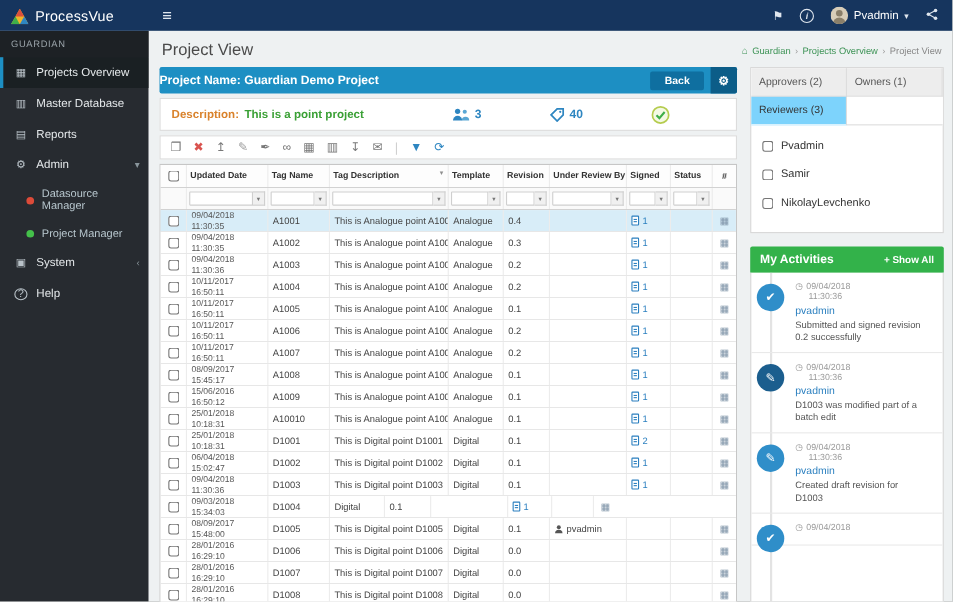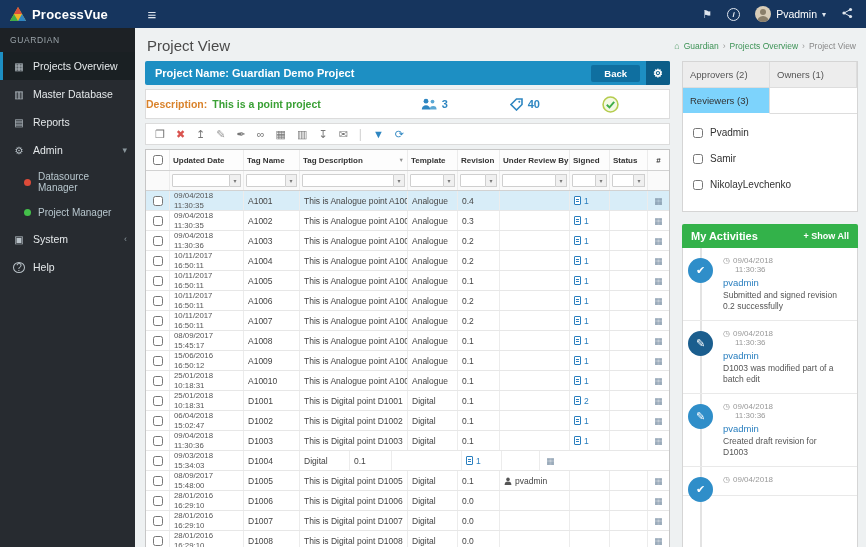--- a/index.html
+++ b/index.html
@@ -1,21 +1,21 @@
 <!DOCTYPE html>
 <html><head>
 <meta charset="utf-8">
 <style>
   *{margin:0;padding:0;box-sizing:border-box}
   body{font-family:"Liberation Sans",sans-serif;background:#9a9a9a}
   .wrap{width:866px;height:547px;position:relative;overflow:hidden;background:#eef1f2;color:#333;font-size:10px}
 
   
   .navbar{position:absolute;top:0;left:0;right:0;height:28px;background:#16355e;display:flex;align-items:center;color:#fff;z-index:10}
-  .brand{width:135px;display:flex;align-items:flex-start;gap:6px;padding-left:10px;font-size:13px;font-weight:bold;letter-spacing:.2px;cursor:pointer}
+  .brand{width:135px;display:flex;align-items:flex-end;gap:6px;padding-left:10px;font-size:13px;font-weight:normal;letter-spacing:.2px;cursor:pointer}
   .nav-burger{width:34px;text-align:center;font-size:15px;color:#dfe6ee;cursor:pointer}
   .nav-right{margin-left:auto;display:flex;align-items:center;gap:15px;padding-right:12px}
   .nav-ic{font-size:11px;color:#dfe6ee;cursor:pointer}
   .info-ic{width:13px;height:13px;border:1px solid #dfe6ee;border-radius:50%;font-size:8px;display:flex;align-items:center;justify-content:center;color:#dfe6ee;cursor:pointer;font-style:italic;font-weight:bold}
   .nav-user{display:flex;align-items:center;gap:5px;font-size:10.5px;cursor:pointer}
   .avatar{width:16px;height:16px;border-radius:50%;overflow:hidden;display:block}
   .caret{font-size:8px;color:#dfe6ee}
 
   
   .sidebar{position:absolute;top:28px;left:0;width:135px;bottom:0;background:#272b30}
@@ -36,45 +36,45 @@
   .breadcrumb .crumb{color:#3d9356;cursor:pointer}
   .breadcrumb .crumb.last{color:#888;cursor:default}
   .breadcrumb .sep{color:#999}
   .home-ic{color:#3d9356;font-size:9px}
 
   .body-cols{display:flex;align-items:flex-start;gap:12px;padding:0 8px 0 10px}
   .main-col{flex:1;min-width:0}
   .right-col{width:176px;flex:none}
 
   
-  .proj-bar{height:24px;background:#1d8fc3;border-radius:2px;display:flex;align-items:center;color:#fff;padding-left:10px;font-size:11px;font-weight:bold}
+  .proj-bar{height:24px;background:#1d8fc3;border-radius:2px;display:flex;align-items:center;color:#fff;font-size:11px;font-weight:bold}
   .back-btn{margin-left:auto;background:#0f6fa0;border-radius:2px;font-size:9.5px;font-weight:bold;padding:3px 13px;cursor:pointer}
   .wrench-btn{width:24px;height:24px;background:#0c5d88;border-radius:0 2px 2px 0;display:flex;align-items:center;justify-content:center;font-size:11px;margin-left:6px;cursor:pointer}
 
   
-  .desc-bar{margin-top:4px;background:#fff;border:1px solid #dcdcdc;height:30px;display:flex;align-items:center;padding:0 0;font-size:10.5px}
+  .desc-bar{margin-top:4px;background:#fff;border:1px solid #dcdcdc;height:30px;display:flex;align-items:center;padding:0 10px;font-size:10.5px}
   .desc-label{color:#d9822b;font-weight:bold}
   .desc-value{color:#3aa035;font-weight:bold;margin-left:5px}
   .desc-ics{display:flex;align-items:center;margin-left:auto;margin-right:50px;gap:62px}
   .ic-group{display:flex;align-items:center;gap:5px}
   .ic-count{color:#2e86c1;font-weight:bold;font-size:11px}
 
   
   .toolbar{margin-top:4px;background:#fff;border:1px solid #dcdcdc;height:22px;display:flex;align-items:center;gap:11px;padding:0 9px;font-size:11px}
   .tb-ic{cursor:pointer;line-height:1}
   .tb-sep{color:#d0d0d0;font-size:12px}
 
   
   .tbl{margin-top:4px;background:#fff;border:1px solid #c6c6c6}
   .cell{border-right:1px solid #ececec;overflow:hidden;white-space:nowrap}
   .c0{width:24px;display:flex;align-items:center;justify-content:center}
   .c1{width:74px}.c2{width:56px}.c3{flex:1;min-width:0}.c4{width:50px}.c5{width:42px}.c6{width:70px}.c7{width:40px}.c8{width:38px}
   .c9{width:21px;display:flex;align-items:center;justify-content:center;border-right:none}
   .t-head{display:flex;background:#fdfdfd;border-bottom:1px solid #d2d2d2}
-  .t-head .cell{font-weight:bold;font-size:8px;color:#333;padding:5px 3px;display:flex;align-items:center;gap:20px}
+  .t-head .cell{font-weight:bold;font-size:8px;color:#333;padding:5px 3px;display:flex;gap:20px}
   .funnel{color:#8f8f8f;font-size:5.5px;margin-left:auto;flex:none;cursor:pointer}
   .t-filter{display:flex;background:#fafafa;border-bottom:1px solid #d2d2d2}
   .t-filter .cell{padding:3px 2px;display:flex;align-items:center}
   .f-in{flex:1;min-width:0;height:13px;border:1px solid #cfcfcf;border-radius:1px 0 0 1px;font-size:8px;padding:0 2px;background:#fff}
   .f-dd{width:11px;height:13px;border:1px solid #cfcfcf;border-left:none;background:#f0f0f0;font-size:6px;color:#777;display:flex;align-items:center;justify-content:center;cursor:pointer;flex:none}
   .t-row{display:flex;height:20px;border-bottom:1px solid #e7e7e7;background:#fff;cursor:pointer}
   .t-row.selected{background:#d8edf8}
   .t-row .cell{padding:1px 4px;font-size:8.5px;color:#444;display:flex;align-items:center}
   .cell.datec{flex-direction:column;align-items:flex-start;justify-content:center;font-size:7.8px;color:#555;line-height:1.2}
   .cb{width:10px;height:10px;cursor:pointer}

